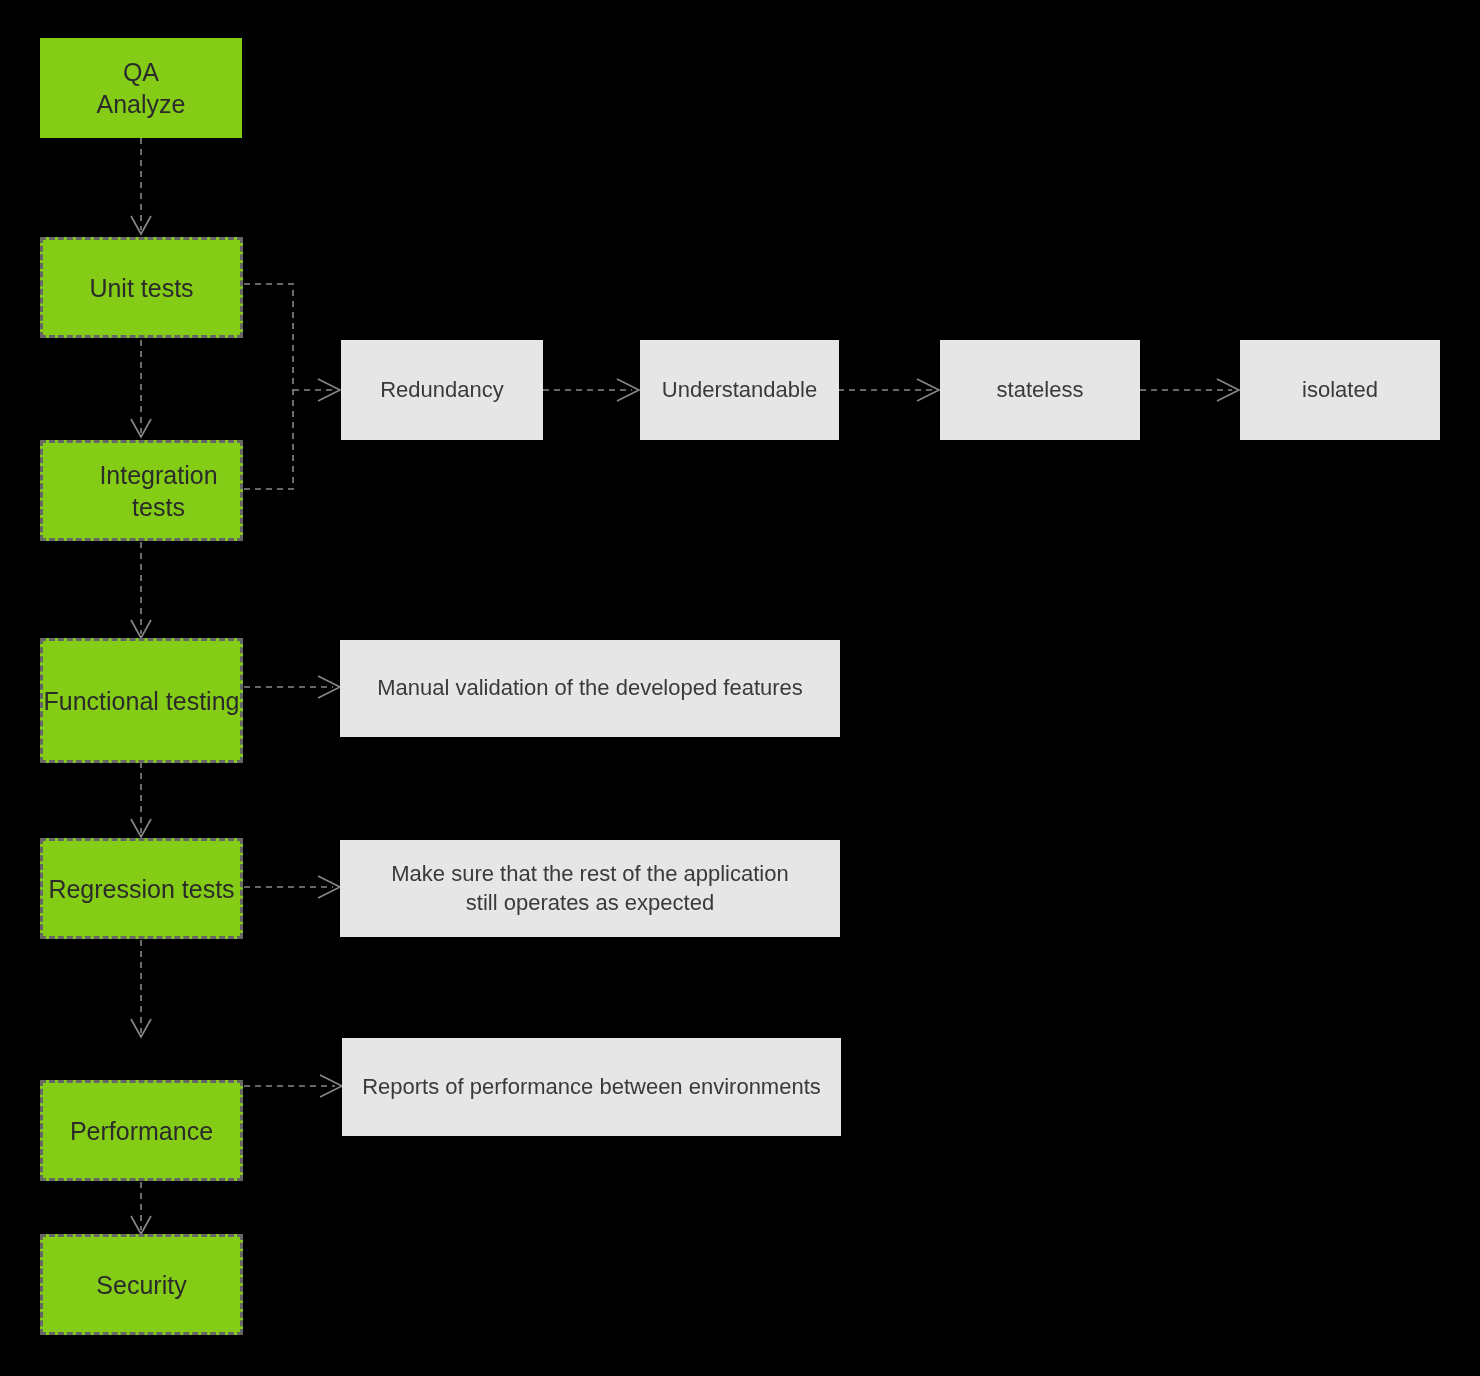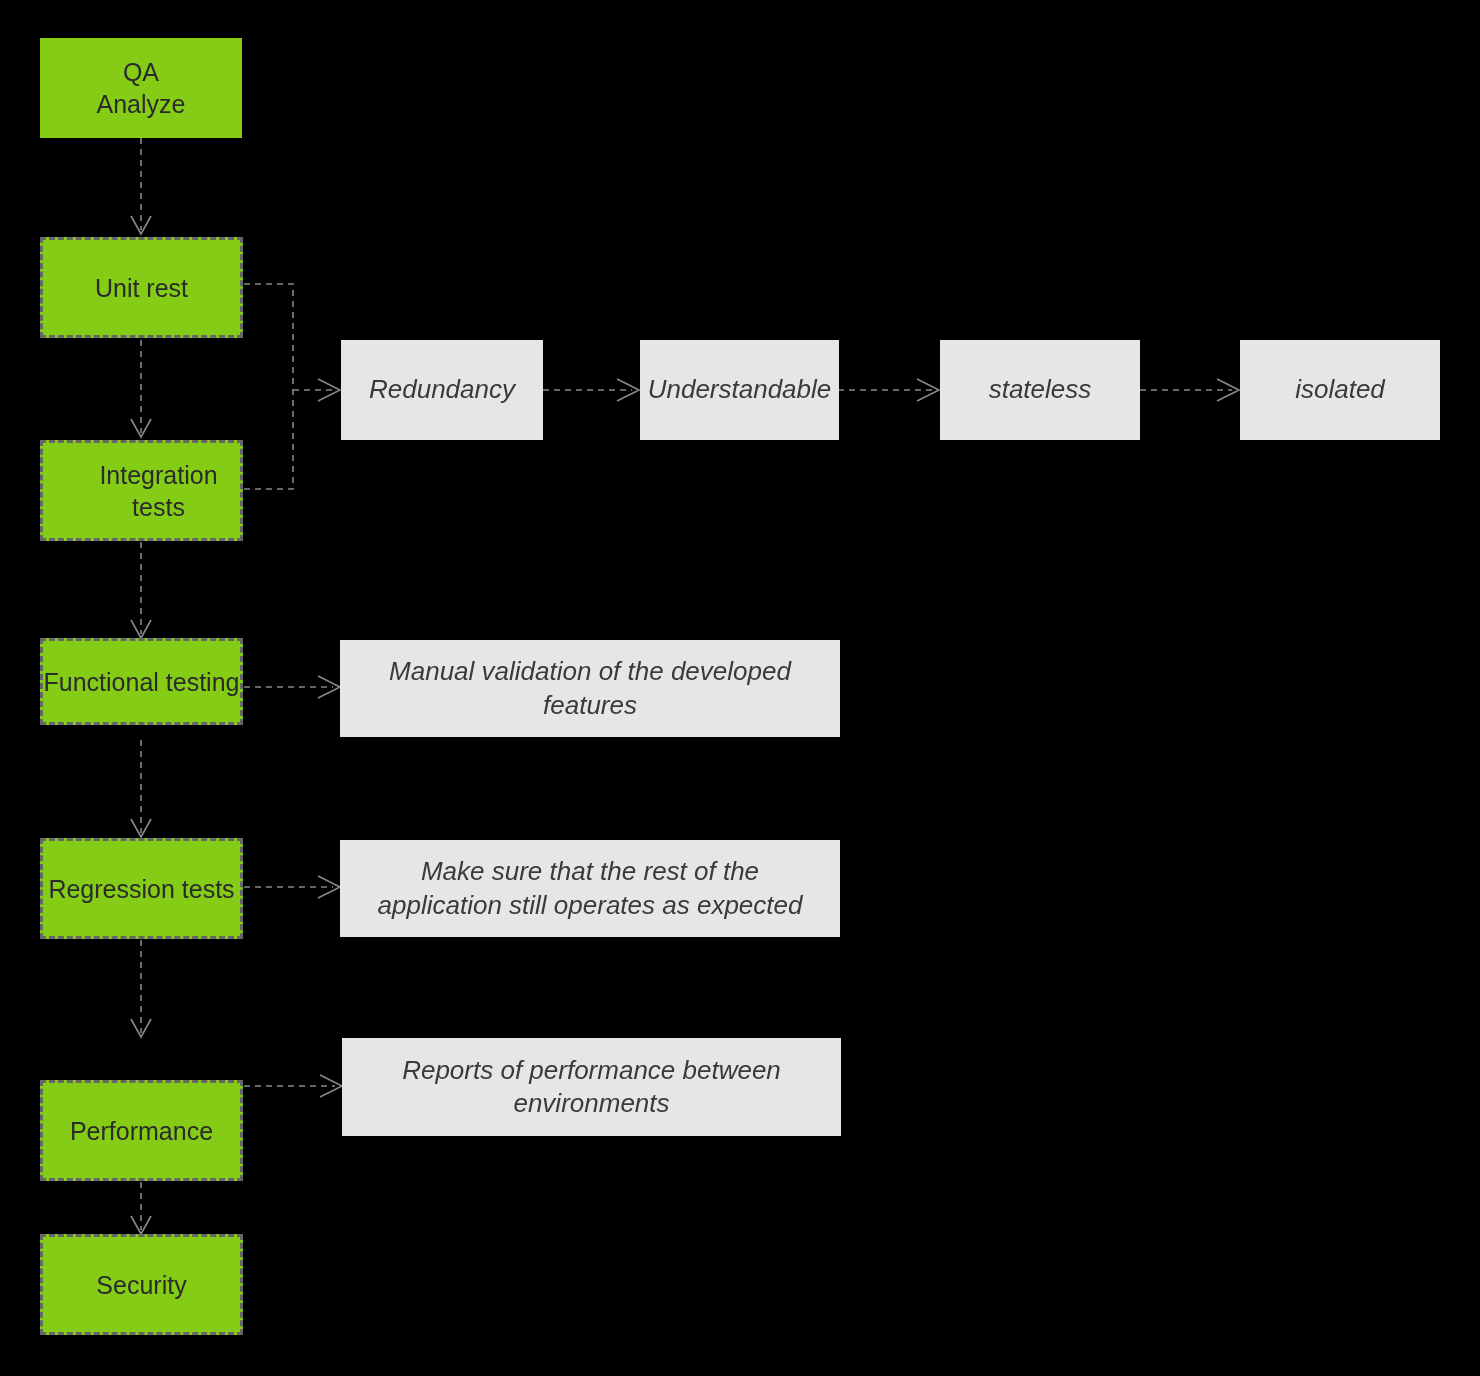--- a/index.html
+++ b/index.html
@@ -28,23 +28,22 @@
   }
   .node-yellow {
     background: #84cc16;
     font-size: 25px;
   }
   .node-yellow.dashed {
     border: 3px dashed #666666;
   }
   .node-gray {
     background: #e6e6e6;
-    font-size: 26px;
+    font-size: 22px;
     color: #3a3a3a;
-    font-style: italic;
   }
   .edge {
     position: absolute;
   }
   .edge svg {
     display: block;
     overflow: visible;
   }
   .edge path, .edge polyline {
     fill: none;
@@ -165,25 +164,25 @@
   <div class="edge" style="left:0;top:0;width:1480px;height:1376px;">
     <svg width="1480" height="1376">
       <path d="M244,1086 L335,1086"></path>
       <polyline class="head" points="320,1075 342,1086 320,1097"></polyline>
     </svg>
   </div>
 
   <div class="node node-yellow" style="left:40px;top:38px;width:202px;height:100px;">QA
 Analyze</div>
 
-  <div class="node node-yellow dashed" style="left:40px;top:237px;width:203px;height:101px;">Unit rest</div>
+  <div class="node node-yellow dashed" style="left:40px;top:237px;width:203px;height:101px;">Unit tests</div>
 
   <div class="node node-yellow dashed" style="left:40px;top:440px;width:203px;height:101px;padding-left:34px;">Integration tests</div>
 
-  <div class="node node-yellow dashed" style="left:40px;top:638px;width:203px;height:87px;">Functional testing</div>
+  <div class="node node-yellow dashed" style="left:40px;top:638px;width:203px;height:125px;">Functional testing</div>
 
   <div class="node node-yellow dashed" style="left:40px;top:838px;width:203px;height:101px;">Regression tests</div>
 
   <div class="node node-yellow dashed" style="left:40px;top:1037px;width:203px;height:101px;margin-top:43px;">Performance</div>
 
   <div class="node node-yellow dashed" style="left:40px;top:1234px;width:203px;height:101px;">Security</div>
 
   <div class="node node-gray" style="left:341px;top:340px;width:202px;height:100px;">Redundancy</div>
 
   <div class="node node-gray" style="left:640px;top:340px;width:199px;height:100px;">Understandable</div>

